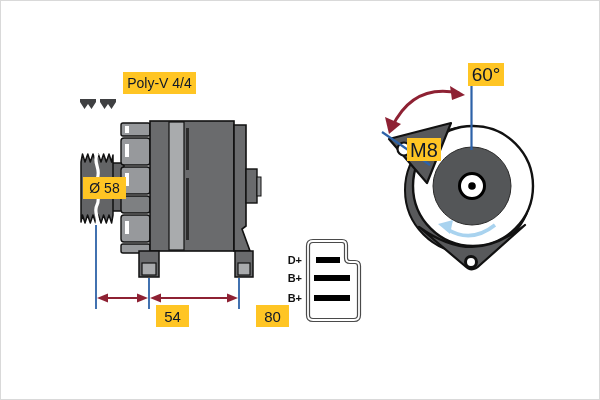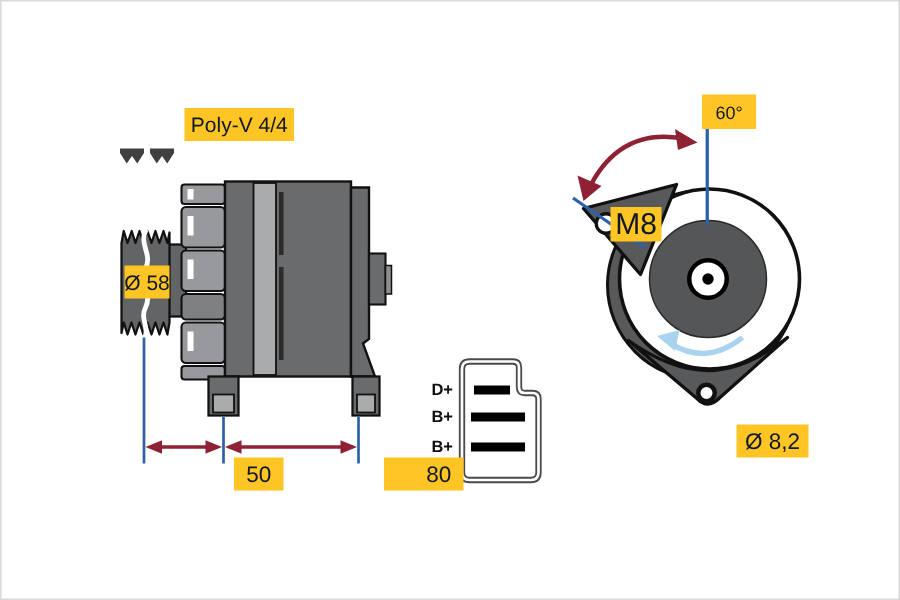--- a/index.html
+++ b/index.html
@@ -127,29 +127,28 @@
 
     <g>
       <path d="M79,98 h16 v3 l-4.5,7 l-3.5,-5 l-3.5,5 l-4.5,-7 Z" fill="#3f4042"></path>
       <path d="M99,98 h16 v3 l-4.5,7 l-3.5,-5 l-3.5,5 l-4.5,-7 Z" fill="#3f4042"></path>
     </g>
   </svg>
 
   <div class="lbl yellow" style="left:78px;top:71px;width:73px;height:22px;font-size:14px;">Poly-V 4/4</div>
 
 
-  <div class="lbl yellow" style="left:38px;top:176px;width:30px;height:22px;font-size:14px;">Ø 58</div>
+  <div class="lbl yellow" style="left:38px;top:176px;width:43px;height:22px;font-size:14px;">Ø 58</div>
 
-  <div class="lbl yellow" style="left:111px;top:304px;width:33px;height:22px;font-size:15px;">50</div>
+  <div class="lbl yellow" style="left:111px;top:304px;width:33px;height:22px;font-size:15px;">54</div>
 
-  <div class="lbl yellow" style="left:211px;top:304px;width:33px;height:22px;font-size:15px;padding-left:20px;">80</div>
+  <div class="lbl yellow" style="left:211px;top:304px;width:33px;height:22px;font-size:15px;">80</div>
 
-  <div class="lbl yellow" style="left:423px;top:62px;width:36px;height:23px;font-size:12px;">60°</div>
+  <div class="lbl yellow" style="left:423px;top:62px;width:36px;height:23px;font-size:19px;">60°</div>
 
   <div class="lbl yellow" style="left:362px;top:137px;width:34px;height:23px;font-size:20px;">M8</div>
 
-  <div class="lbl yellow" style="left:446px;top:282px;width:48px;height:22px;font-size:15px;">Ø 8,2</div>
 
   <div class="pin-lbl" style="left:283px;top:254px;">D+</div>
   <div class="pin-lbl" style="left:283px;top:272px;">B+</div>
   <div class="pin-lbl" style="left:283px;top:292px;">B+</div>
 
 </div>
 
 </body></html>

